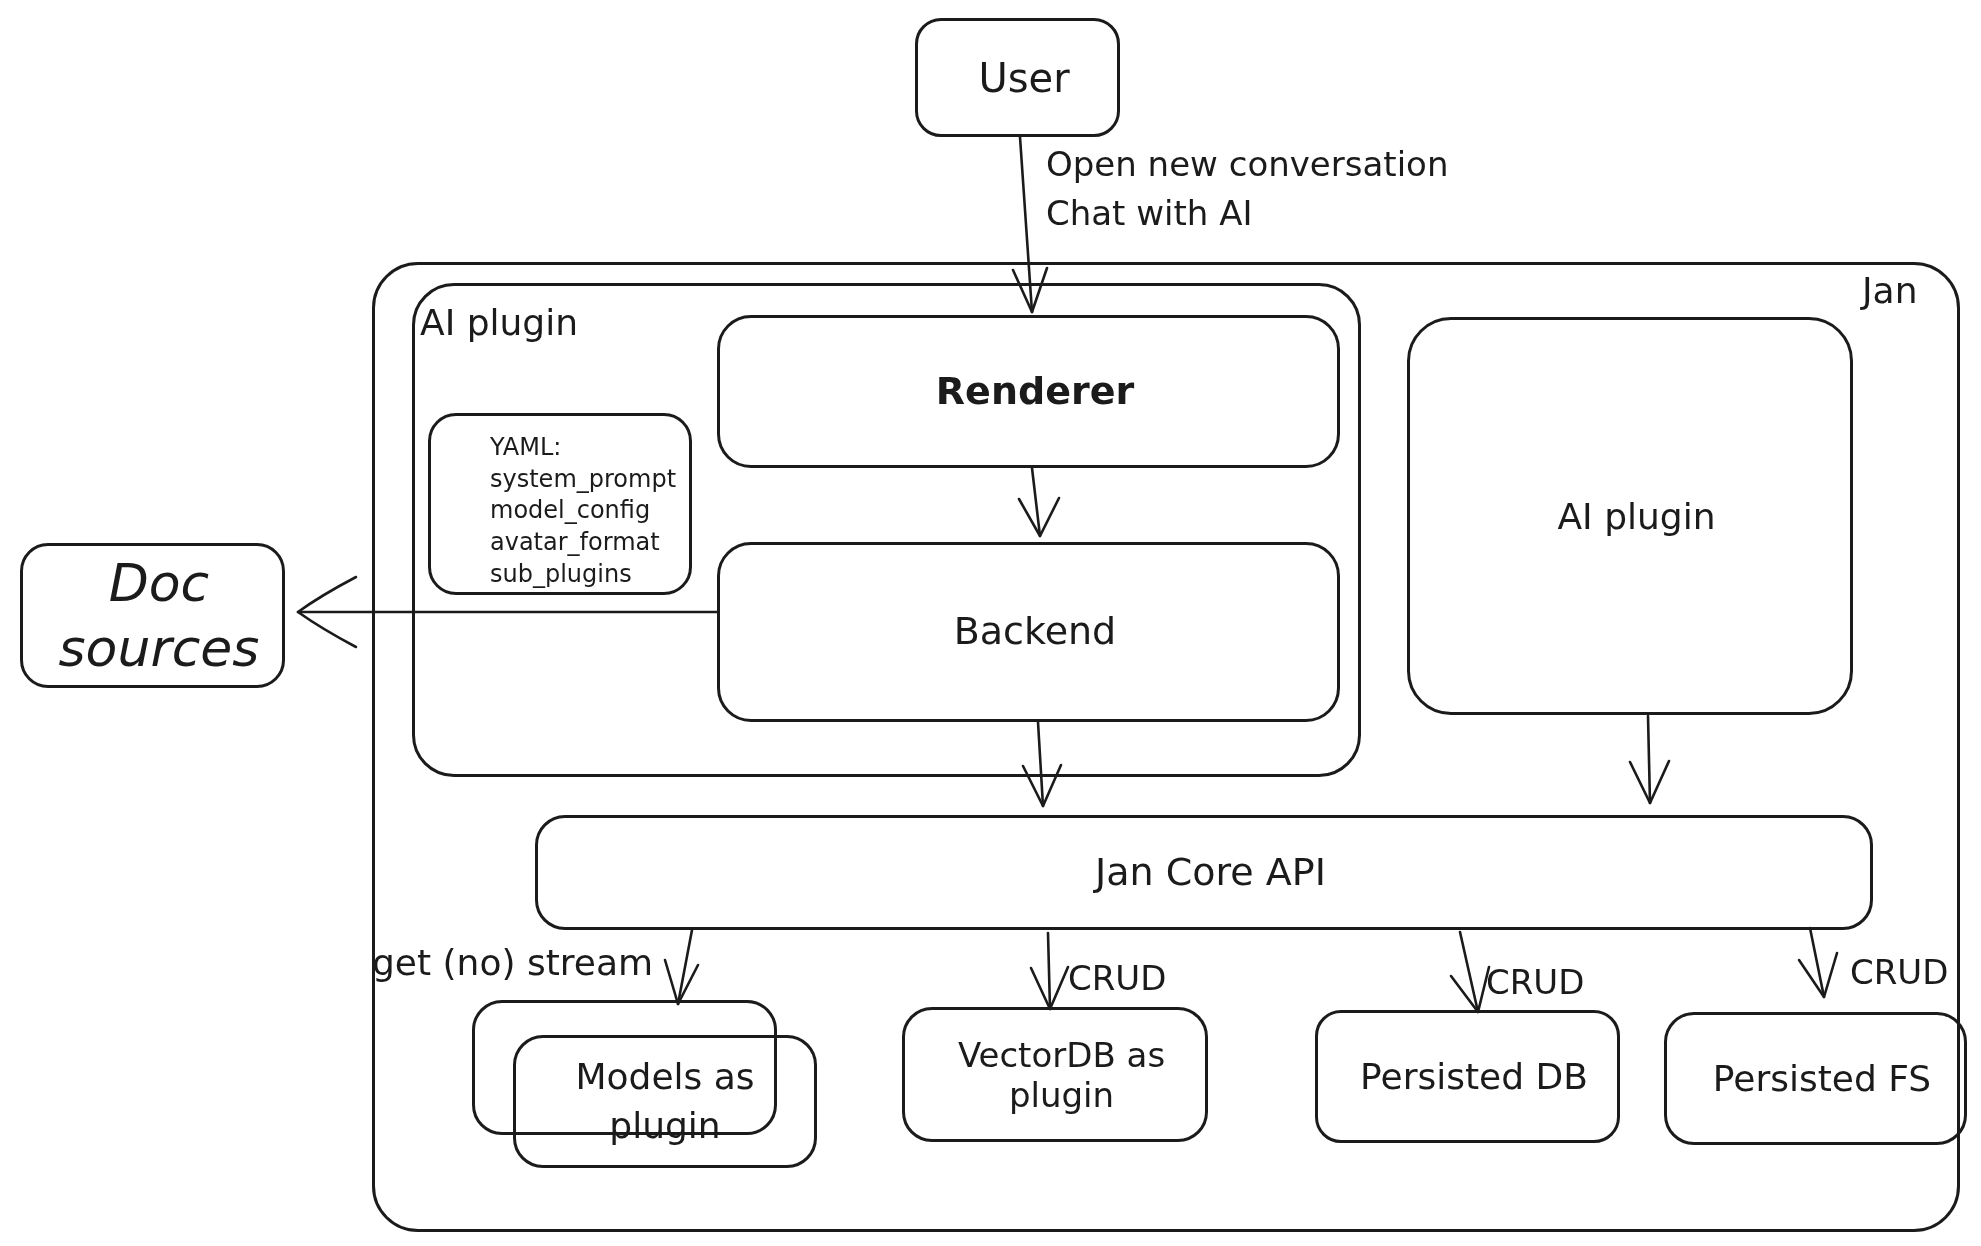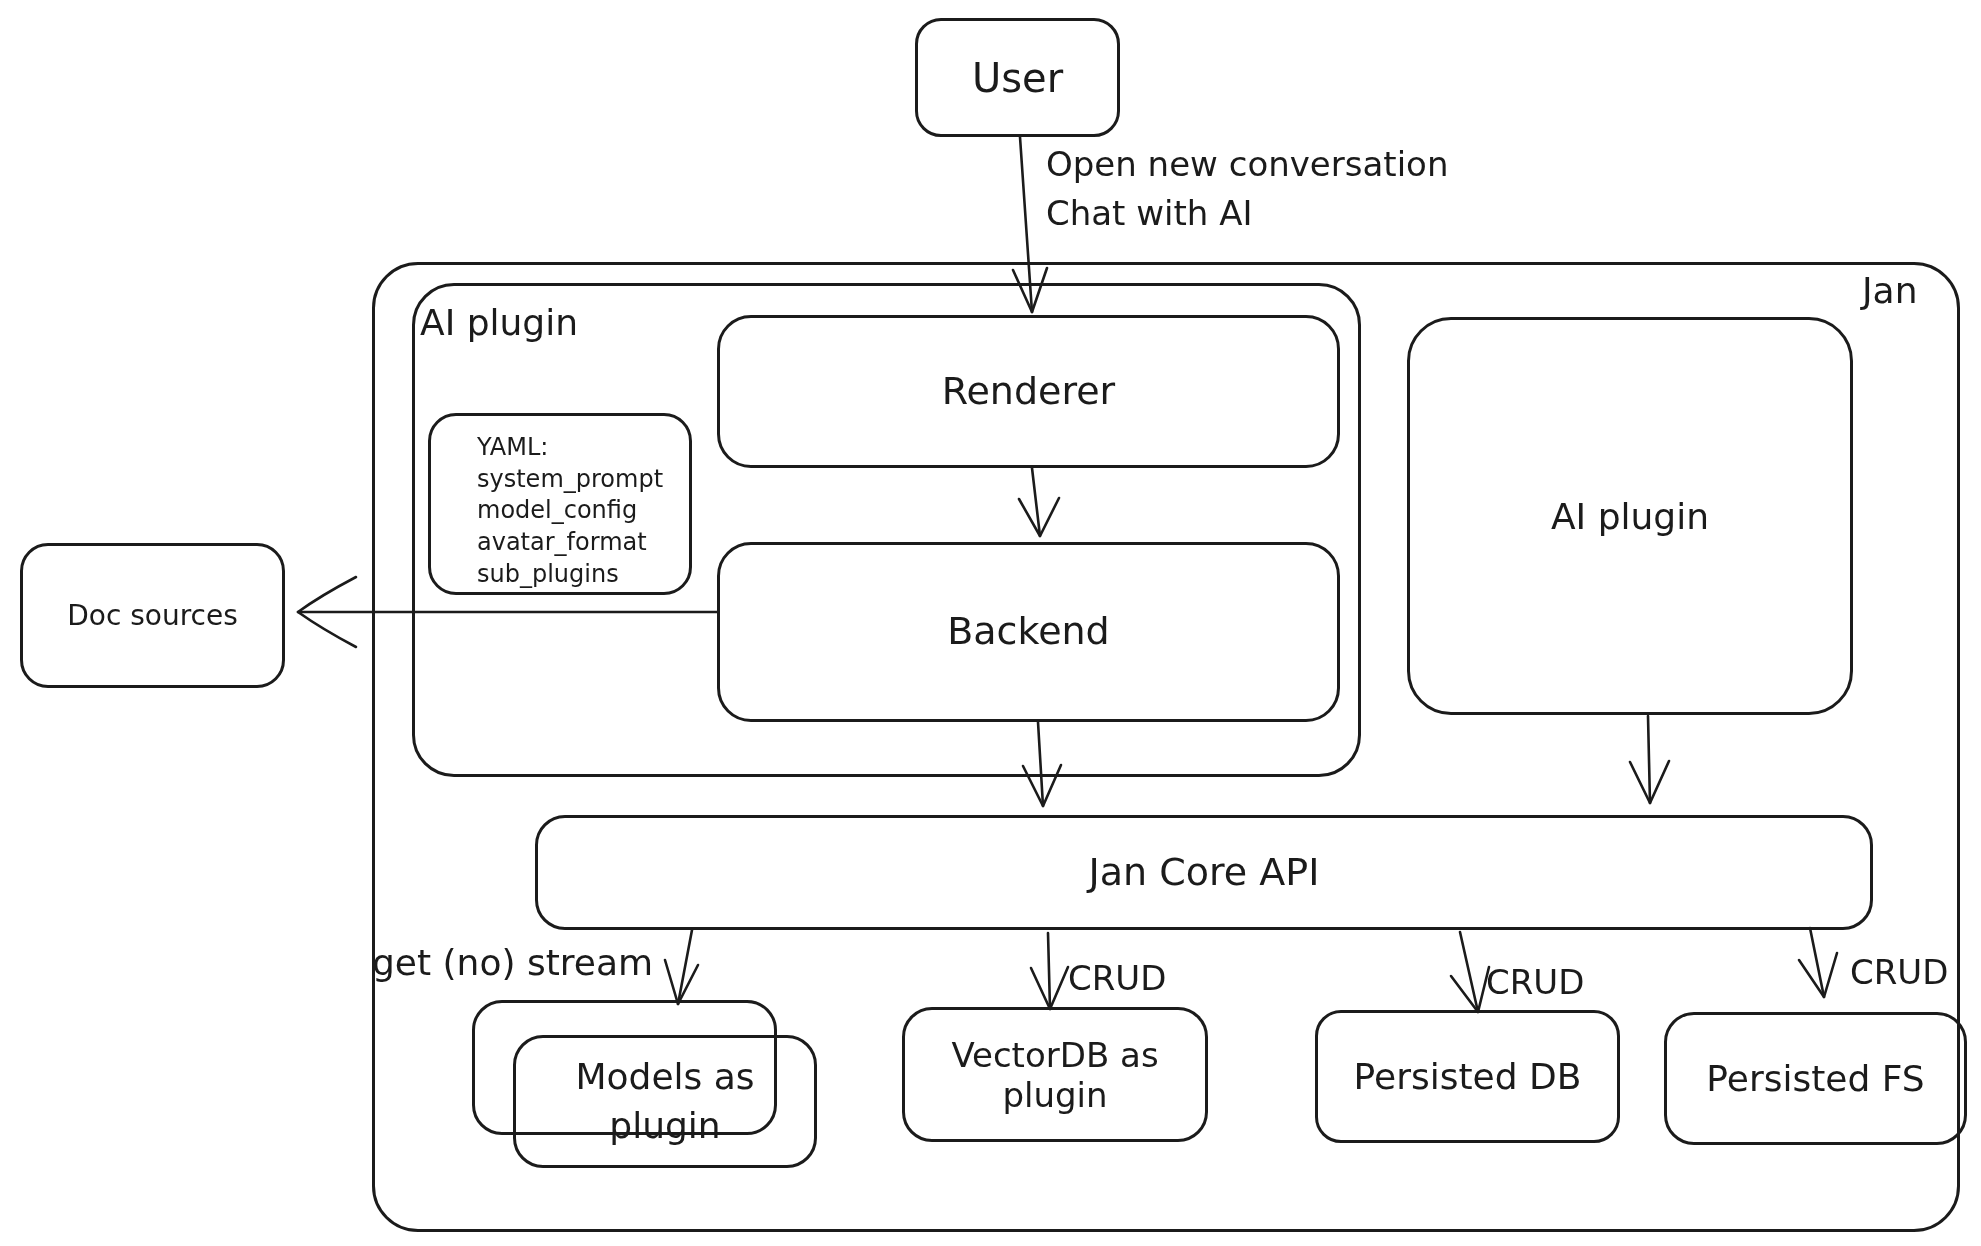--- a/index.html
+++ b/index.html
@@ -12,20 +12,21 @@
     overflow:hidden;
   }
   .node{
     position:absolute;
     border:3px solid #1b1b1b;
     border-radius:32px;
     background:transparent;
     display:flex;align-items:center;justify-content:center;
     text-align:center;
     box-sizing:border-box;
+    padding-left:13px;
   }
   .node .lbl{display:block;line-height:1.25;}
   .container-lbl{position:absolute;white-space:nowrap;}
   .edge-lbl{position:absolute;white-space:nowrap;}
   .stack{display:flex;flex-direction:column;align-items:center;justify-content:center;}
   svg.edges{position:absolute;left:0;top:0;pointer-events:none;}
   svg.edges g{pointer-events:all;}
   svg.edges path{fill:none;stroke:#1b1b1b;stroke-width:2.6;stroke-linecap:round;stroke-linejoin:round;}
 </style>
 </head>
@@ -51,29 +52,29 @@
 
   <div class="node" style="left:915px;top:18px;width:205px;height:119px;border-radius:26px;font-size:40px;">
     <span class="lbl">User</span>
   </div>
 
   <div class="edge-lbl" style="left:1046px;top:140px;font-size:34px;line-height:1.45;">
     <div>Open new conversation</div>
     <div>Chat with AI</div>
   </div>
 
-  <div class="node" style="left:717px;top:315px;width:623px;height:153px;border-radius:34px;font-size:38px;">
+  <div class="node" style="left:717px;top:315px;width:623px;height:153px;border-radius:34px;font-size:38px;font-weight:bold;">
     <span class="lbl">Renderer</span>
   </div>
 
   <div class="node" style="left:717px;top:542px;width:623px;height:180px;border-radius:34px;font-size:38px;">
     <span class="lbl">Backend</span>
   </div>
 
-  <div class="node" style="left:20px;top:543px;width:265px;height:145px;border-radius:28px;font-size:28px;">
+  <div class="node" style="left:20px;top:543px;width:265px;height:145px;border-radius:28px;font-size:52px;font-style:italic;">
     <span class="lbl">Doc sources</span>
   </div>
 
   <div class="node" style="left:1407px;top:317px;width:446px;height:398px;border-radius:44px;font-size:36px;">
     <span class="lbl">AI plugin</span>
   </div>
 
   <div class="node" style="left:535px;top:815px;width:1338px;height:115px;border-radius:30px;font-size:38px;">
     <span class="lbl">Jan Core API</span>
   </div>

